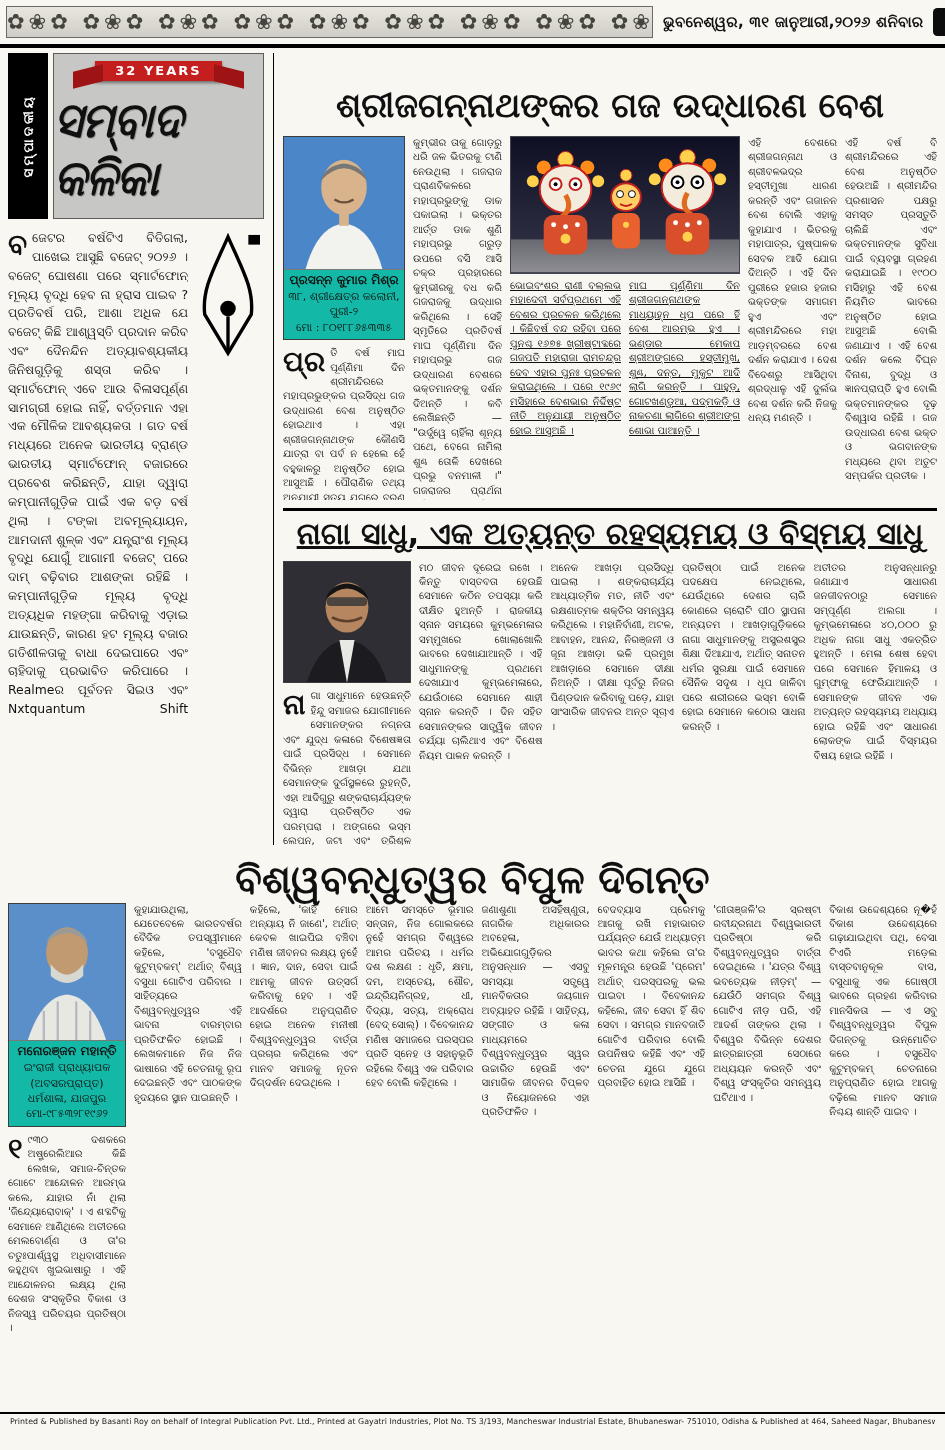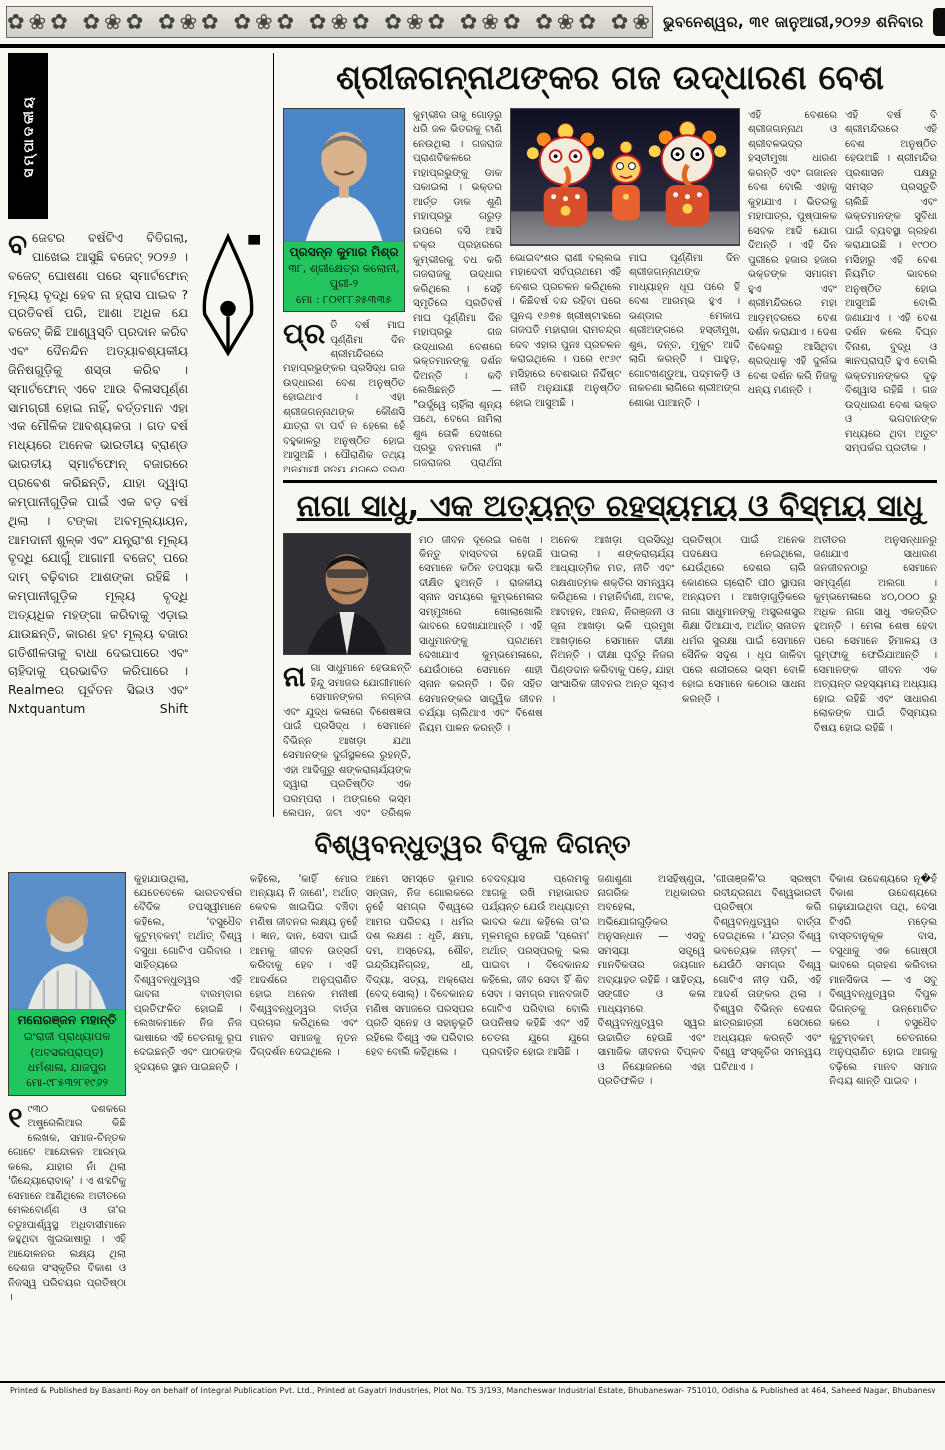--- a/index.html
+++ b/index.html
@@ -10,21 +10,21 @@
   .flowers{flex:0 0 645px;height:30px;background:linear-gradient(#e8e6df,#cfcdc5);border:1px solid #6b6b64;
            overflow:hidden;white-space:nowrap;font-size:21px;line-height:30px;color:#45453e;letter-spacing:4px;text-align:center;}
   .dateline{font-weight:bold;font-size:15px;white-space:nowrap;flex:1;text-align:left;letter-spacing:.2px;}
   .page-badge{background:#0d0d0d;color:#fff;font-weight:bold;font-size:17px;padding:3px 13px 5px;
               border-radius:5px 16px 16px 5px;position:relative;line-height:1.2;}
   .page-badge::after{content:"";position:absolute;right:-7px;top:-9px;width:17px;height:17px;background:#0d0d0d;border-radius:50%;}
   .main-rule{height:4px;background:#000;margin:3px 0 0;}
   
   .content{display:flex;padding:5px 8px 0;gap:9px;}
   .left-col{width:256px;flex:0 0 256px;border-right:1.5px solid #000;padding-right:9px;}
-  .right-col{flex:1;min-width:0;}
+  .right-col{flex:1;min-width:0;margin-top:28px;}
   
   .masthead{display:flex;height:166px;margin-bottom:10px;}
   .vert-label{width:40px;background:#000;color:#fff;display:flex;align-items:center;justify-content:center;flex:0 0 40px;}
   .vert-label span{writing-mode:vertical-rl;transform:rotate(180deg);font-weight:bold;font-size:13.5px;letter-spacing:3px;}
   .logo-box{flex:1;background:#c7c7c5;border:1px solid #5d5d58;margin-left:5px;position:relative;
             display:flex;flex-direction:column;align-items:center;}
   .ribbon{margin-top:7px;background:#c41e1e;color:#fff;font-weight:bold;font-size:13px;letter-spacing:2px;
           padding:2px 20px 3px;position:relative;z-index:1;box-shadow:0 2px 3px rgba(0,0,0,.45);}
   .ribbon::before,.ribbon::after{content:"";position:absolute;top:7px;width:30px;height:17px;background:#9e1313;z-index:-1;}
   .ribbon::before{left:-22px;transform:skewY(-14deg);}
@@ -33,39 +33,39 @@
              letter-spacing:-1px;text-shadow:1px 1px 0 #9a9a97;}
   
   .edit-head{font-size:21.5px;font-weight:bold;line-height:1.5;margin:0 0 8px;}
   .pen-nib{float:right;width:72px;height:126px;margin:4px 0 4px 4px;}
   .edit-body{font-size:12.4px;line-height:1.52;text-align:justify;overflow:hidden;height:492px;}
   .dropcap{float:left;font-size:28px;font-weight:bold;line-height:1.05;margin:1px 5px 0 0;}
   
   .art-head{font-weight:800;text-align:center;letter-spacing:0;}
   .art1-head{font-size:34px;margin:4px 0 10px;}
   .art2-head{font-size:30px;margin:4px 0 9px;text-decoration:underline;}
-  .art3-head{font-size:26px;margin:12px 0 12px;}
+  .art3-head{font-size:39px;margin:12px 0 0;}
   .art-row{display:flex;gap:8px;overflow:hidden;}
   .art1-row{height:364px;}
   .art2-row{height:284px;}
   .art3-row{height:502px;padding:0 8px;}
   .colx{flex:1;min-width:0;font-size:10.2px;line-height:1.42;text-align:justify;overflow:hidden;}
   .sec-rule{height:2.5px;background:#000;margin:8px 0 5px;}
   
   .author-card{border:1.5px solid #3d3d3d;background:#fff;margin:0 0 6px;}
   .author-photo{display:block;width:100%;}
   .author-photo svg{display:block;width:100%;}
-  .author-cap{background:#22c55e;border-top:1px solid #7a7a74;text-align:center;padding:3px 2px 4px;}
+  .author-cap{background:#14b8a6;border-top:1px solid #7a7a74;text-align:center;padding:3px 2px 4px;}
   .author-name{font-weight:bold;font-size:12.2px;line-height:1.3;}
   .author-line{font-size:11px;line-height:1.4;}
   
   .mid-stack{flex:0 0 230px;display:flex;flex-direction:column;gap:5px;min-width:0;}
   .deity-img{height:136px;border:1px solid #44444f;background:#15152a;}
   .deity-img svg{display:block;width:100%;height:100%;}
-  .mid-cols{display:flex;gap:8px;flex:1;overflow:hidden;}
+  .mid-cols{display:flex;gap:8px;flex:1;overflow:hidden;text-decoration:underline;}
   
   .footer{border-top:2px solid #000;margin-top:7px;padding:3px 10px 0;}
   .f-line1{font-size:7.9px;text-align:center;color:#1c1c1c;white-space:nowrap;overflow:hidden;}
 </style>
 </head>
 <body>
 
 <div class="page">
 
   <div class="top-strip">
@@ -74,20 +74,24 @@
     <div class="page-badge">ପୃଷ୍ଠା-୪</div>
   </div>
   <div class="main-rule"></div>
 
   <div class="content">
 
     <div class="left-col">
       <div class="masthead">
         <div class="vert-label">
           <span>ସମ୍ପାଦକୀୟ</span>
+        </div>
+        <div class="logo-box">
+          <div class="ribbon">32 YEARS</div>
+          <div class="logo-text">ସମ୍ବାଦ କଳିକା</div>
         </div>
       </div>
 
       <div class="edit-head">
         <svg class="pen-nib" viewBox="0 0 74 130" xmlns="http://www.w3.org/2000/svg">
           <path d="M37 4 C22 38 10 58 13 84 L37 124 L61 84 C64 58 52 38 37 4 Z" fill="#f8f7f2" stroke="#000" stroke-width="3.5"></path>
           <circle cx="37" cy="78" r="8" fill="#000"></circle>
           <line x1="37" y1="86" x2="37" y2="122" stroke="#000" stroke-width="3.5"></line>
           <rect x="58" y="2" width="12" height="10" fill="#000"></rect>
         </svg>
@@ -249,22 +253,22 @@
           <div class="author-line">(ଅବସରପ୍ରାପ୍ତ)</div>
           <div class="author-line">ଧର୍ମଶାଳା, ଯାଜପୁର</div>
           <div class="author-line">ମୋ-୯୮୫୩୨୮୧୯୬୨</div>
         </div>
       </div>
       <span class="dropcap">୧</span><span>୯୩୦ ଦଶକରେ ଅଷ୍ଟ୍ରେଲିଆର କିଛି ଲେଖକ, ସମାଜ-ଚିନ୍ତକ ଗୋଟେ ଆନ୍ଦୋଳନ ଆରମ୍ଭ କଲେ, ଯାହାର ନାଁ ଥିଲା 'ଜିନ୍ଦ୍ୟୋରୋବାକ୍' । ଏ ଶବ୍ଦଟିକୁ ସେମାନେ ଆଣିଥିଲେ ଅତୀତରେ ମେଲବୋର୍ଣ୍ଣ ଓ ତା'ର ଚତୁଃପାର୍ଶ୍ୱସ୍ଥ ଅଧିବାସୀମାନେ କହୁଥିବା ଖୁଇଭାଷାରୁ । ଏହି ଆନ୍ଦୋଳନର ଲକ୍ଷ୍ୟ ଥିଲା ଦେଶଜ ସଂସ୍କୃତିର ବିକାଶ ଓ ନିଜସ୍ୱ ପରିଚୟର ପ୍ରତିଷ୍ଠା ।</span>
     </div>
     <div class="colx">କୁହାଯାଉଥିଲା, ଯେତେବେଳେ ଭାରତବର୍ଷର ବୈଦିକ ତପସ୍ୱୀମାନେ କହିଲେ, 'ବସୁଧୈବ କୁଟୁମ୍ବକମ୍' ଅର୍ଥାତ୍ ବିଶ୍ୱ ବସୁଧା ଗୋଟିଏ ପରିବାର । ସାହିତ୍ୟରେ ବିଶ୍ୱବନ୍ଧୁତ୍ୱର ଏହି ଭାବନା ବାରମ୍ବାର ପ୍ରତିଫଳିତ ହୋଇଛି । ଲେଖକମାନେ ନିଜ ନିଜ ଭାଷାରେ ଏହି ଚେତନାକୁ ରୂପ ଦେଇଛନ୍ତି ଏବଂ ପାଠକଙ୍କ ହୃଦୟରେ ସ୍ଥାନ ପାଇଛନ୍ତି ।</div>
     <div class="colx">କହିଲେ, 'କାହିଁ ମୋର ଅନ୍ୟାୟ ନି ଜାଣେ', ଅର୍ଥାତ୍ କେବଳ ଖାଇପିଇ ବଞ୍ଚିବା ମଣିଷ ଜୀବନର ଲକ୍ଷ୍ୟ ନୁହେଁ । ଜ୍ଞାନ, ଦାନ, ସେବା ପାଇଁ ଆମକୁ ଜୀବନ ଉତ୍ସର୍ଗ କରିବାକୁ ହେବ । ଏହି ଆଦର୍ଶରେ ଅନୁପ୍ରାଣିତ ହୋଇ ଅନେକ ମନୀଷୀ ବିଶ୍ୱବନ୍ଧୁତ୍ୱର ବାର୍ତ୍ତା ପ୍ରଚାର କରିଥିଲେ ଏବଂ ମାନବ ସମାଜକୁ ନୂତନ ଦିଗ୍‌ଦର୍ଶନ ଦେଇଥିଲେ ।</div>
     <div class="colx">ଆମେ ସମସ୍ତେ ଭୂମାର ସନ୍ତାନ, ନିଜ ଗୋଲକରେ ନୁହେଁ ସମଗ୍ର ବିଶ୍ୱରେ ଆମର ପରିଚୟ । ଧର୍ମର ଦଶ ଲକ୍ଷଣ : ଧୃତି, କ୍ଷମା, ଦମ, ଅସ୍ତେୟ, ଶୌଚ, ଇନ୍ଦ୍ରିୟନିଗ୍ରହ, ଧୀ, ବିଦ୍ୟା, ସତ୍ୟ, ଅକ୍ରୋଧ (ବେଦ୍ ସୋଲ୍) । ବିବେକାନନ୍ଦ ମଣିଷ ସମାଜରେ ପରସ୍ପର ପ୍ରତି ସ୍ନେହ ଓ ସହାନୁଭୂତି ରହିଲେ ବିଶ୍ୱ ଏକ ପରିବାର ହେବ ବୋଲି କହିଥିଲେ ।</div>
+    <div class="colx">ଜଣାଶୁଣା ଅସହିଷ୍ଣୁତା, ନାଗରିକ ଅଧିକାରର ଅବହେଳା, ଅଭିଯୋଗଗୁଡ଼ିକର ଅନୁସନ୍ଧାନ — ଏସବୁ ସମସ୍ୟା ସତ୍ତ୍ୱେ ମାନବିକତାର ଜୟଗାନ ଅବ୍ୟାହତ ରହିଛି । ସାହିତ୍ୟ, ସଙ୍ଗୀତ ଓ କଳା ମାଧ୍ୟମରେ ବିଶ୍ୱବନ୍ଧୁତ୍ୱର ସ୍ୱର ଉଚ୍ଚାରିତ ହେଉଛି ଏବଂ ସାମାଜିକ ଜୀବନର ବିପ୍ଳବ ଓ ନିୟୋଜନରେ ଏହା ପ୍ରତିଫଳିତ ।</div>
     <div class="colx">ବେଦବ୍ୟାସ ପ୍ରେମକୁ ଆଗକୁ ରଖି ମହାଭାରତ ପର୍ଯ୍ୟନ୍ତ ଯେଉଁ ଅଧ୍ୟାତ୍ମ ଭାବର କଥା କହିଲେ ତା'ର ମୂଳମନ୍ତ୍ର ହେଉଛି 'ପ୍ରେମ' ଅର୍ଥାତ୍ ପରସ୍ପରକୁ ଭଲ ପାଇବା । ବିବେକାନନ୍ଦ କହିଲେ, ଜୀବ ସେବା ହିଁ ଶିବ ସେବା । ସମଗ୍ର ମାନବଜାତି ଗୋଟିଏ ପରିବାର ବୋଲି ଉପନିଷଦ କହିଛି ଏବଂ ଏହି ଚେତନା ଯୁଗେ ଯୁଗେ ପ୍ରବାହିତ ହୋଇ ଆସିଛି ।</div>
-    <div class="colx">ଜଣାଶୁଣା ଅସହିଷ୍ଣୁତା, ନାଗରିକ ଅଧିକାରର ଅବହେଳା, ଅଭିଯୋଗଗୁଡ଼ିକର ଅନୁସନ୍ଧାନ — ଏସବୁ ସମସ୍ୟା ସତ୍ତ୍ୱେ ମାନବିକତାର ଜୟଗାନ ଅବ୍ୟାହତ ରହିଛି । ସାହିତ୍ୟ, ସଙ୍ଗୀତ ଓ କଳା ମାଧ୍ୟମରେ ବିଶ୍ୱବନ୍ଧୁତ୍ୱର ସ୍ୱର ଉଚ୍ଚାରିତ ହେଉଛି ଏବଂ ସାମାଜିକ ଜୀବନର ବିପ୍ଳବ ଓ ନିୟୋଜନରେ ଏହା ପ୍ରତିଫଳିତ ।</div>
     <div class="colx">'ଗୀତାଞ୍ଜଳି'ର ସ୍ରଷ୍ଟା ରବୀନ୍ଦ୍ରନାଥ ବିଶ୍ୱଭାରତୀ ପ୍ରତିଷ୍ଠା କରି ବିଶ୍ୱବନ୍ଧୁତ୍ୱର ବାର୍ତ୍ତା ଦେଇଥିଲେ । 'ଯତ୍ର ବିଶ୍ୱ ଭବତ୍ୟେକ ନୀଡ଼ମ୍' — ଯେଉଁଠି ସମଗ୍ର ବିଶ୍ୱ ଗୋଟିଏ ନୀଡ଼ ପରି, ଏହି ଆଦର୍ଶ ତାଙ୍କର ଥିଲା । ବିଶ୍ୱର ବିଭିନ୍ନ ଦେଶର ଛାତ୍ରଛାତ୍ରୀ ସେଠାରେ ଅଧ୍ୟୟନ କରନ୍ତି ଏବଂ ବିଶ୍ୱ ସଂସ୍କୃତିର ସମନ୍ୱୟ ଘଟିଥାଏ ।</div>
     <div class="colx">ବିକାଶ ଉଦ୍ଦେଶ୍ୟରେ ନୂ�ହଁ ବିକାଶ ଉଦ୍ଦେଶ୍ୟରେ ଗଢ଼ାଯାଇଥିବା ପଥି, ବେସା ଟିଏରି ମଡ଼େଲ ବାସ୍ତବାନୁକୂଳ ବାସ, ବସୁଧାକୁ ଏକ ଗୋଷ୍ଠୀ ଭାବରେ ଗ୍ରହଣ କରିବାର ମାନସିକତା — ଏ ସବୁ ବିଶ୍ୱବନ୍ଧୁତ୍ୱର ବିପୁଳ ଦିଗନ୍ତକୁ ଉନ୍ମୋଚିତ କରେ । ବସୁଧୈବ କୁଟୁମ୍ବକମ୍ ଚେତନାରେ ଅନୁପ୍ରାଣିତ ହୋଇ ଆଗକୁ ବଢ଼ିଲେ ମାନବ ସମାଜ ନିଶ୍ଚୟ ଶାନ୍ତି ପାଇବ ।</div>
   </div>
 
   <div class="footer">
     <div class="f-line1">Printed &amp; Published by Basanti Roy on behalf of Integral Publication Pvt. Ltd., Printed at Gayatri Industries, Plot No. TS 3/193, Mancheswar Industrial Estate, Bhubaneswar- 751010, Odisha &amp; Published at 464, Saheed Nagar, Bhubaneswar- 751007 Ph. : 2541448, 2545046, 2545678, Fax : 2545668.</div>
 
   </div>
 
 </div>

